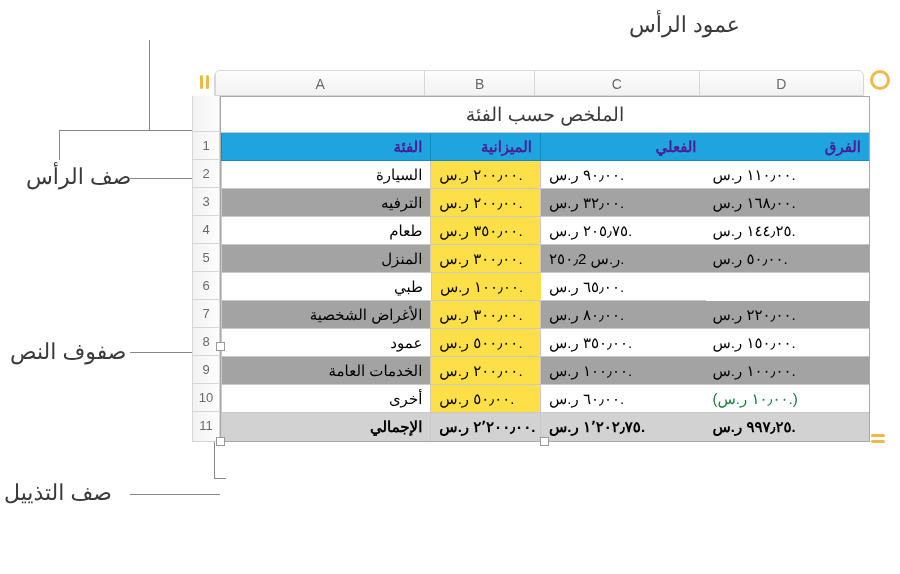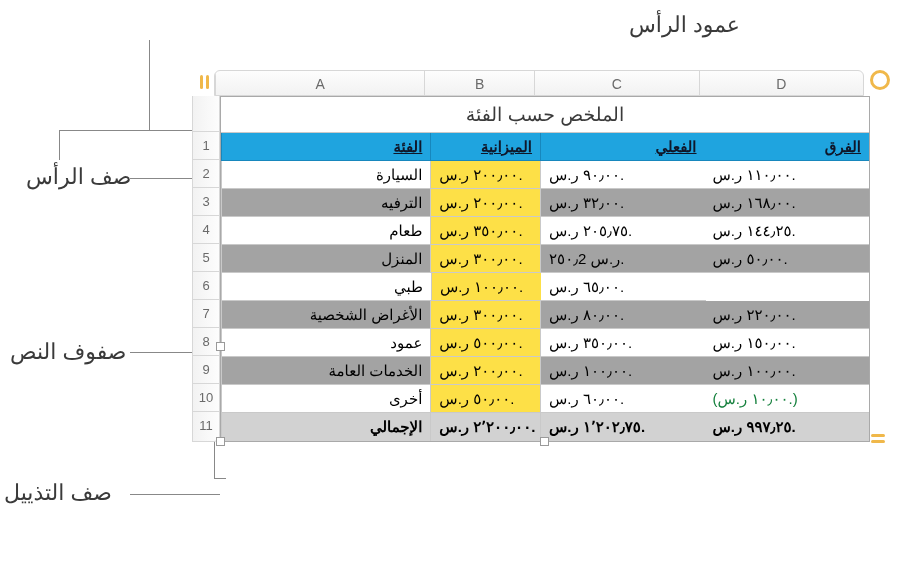--- a/index.html
+++ b/index.html
@@ -131,25 +131,24 @@
   overflow: hidden;
   white-space: nowrap;
 }
 .c-A { width: 210px; text-align: right; }
 .c-B { width: 110px; text-align: left; direction: ltr; }
 .c-C { width: 165px; text-align: left; direction: ltr; }
 .c-D { width: 165px; text-align: left; direction: ltr; border-left: none; }
 
 .row.header .cell {
   background: #1fa4df;
-  color: #0f172a;
+  color: #4c1d95;
   font-weight: 600;
   border-left-color: #1787bd;
   border-bottom-color: #1787bd;
-  text-decoration: underline;
 }
 .row.header .c-A { text-align: right; }
 .row.header .c-B,
 .row.header .c-C,
 .row.header .c-D { text-align: right; direction: rtl; }
 
 .row.body .c-B { background: #fde047; }
 .row.body.alt .c-A,
 .row.body.alt .c-C,
 .row.body.alt .c-D { background: #a3a3a3; }

